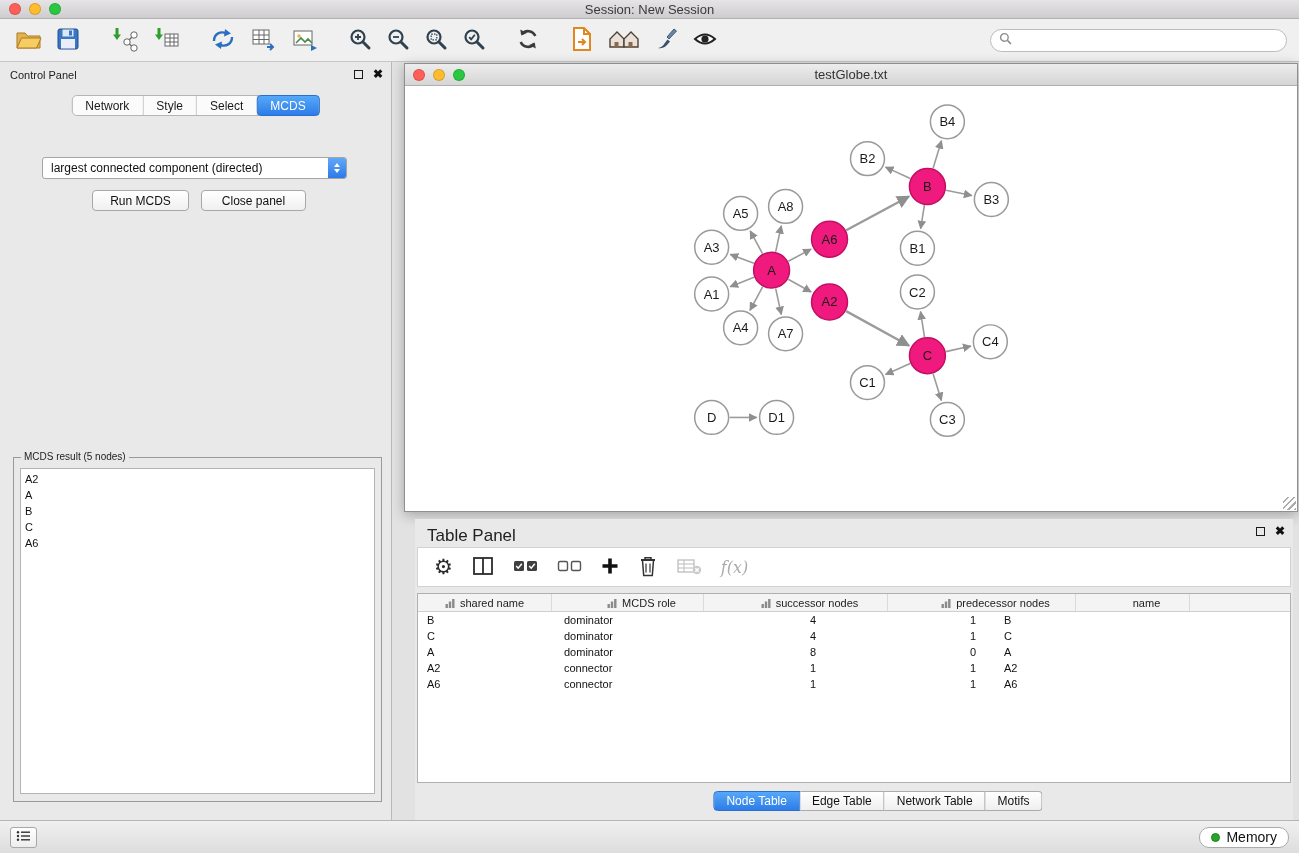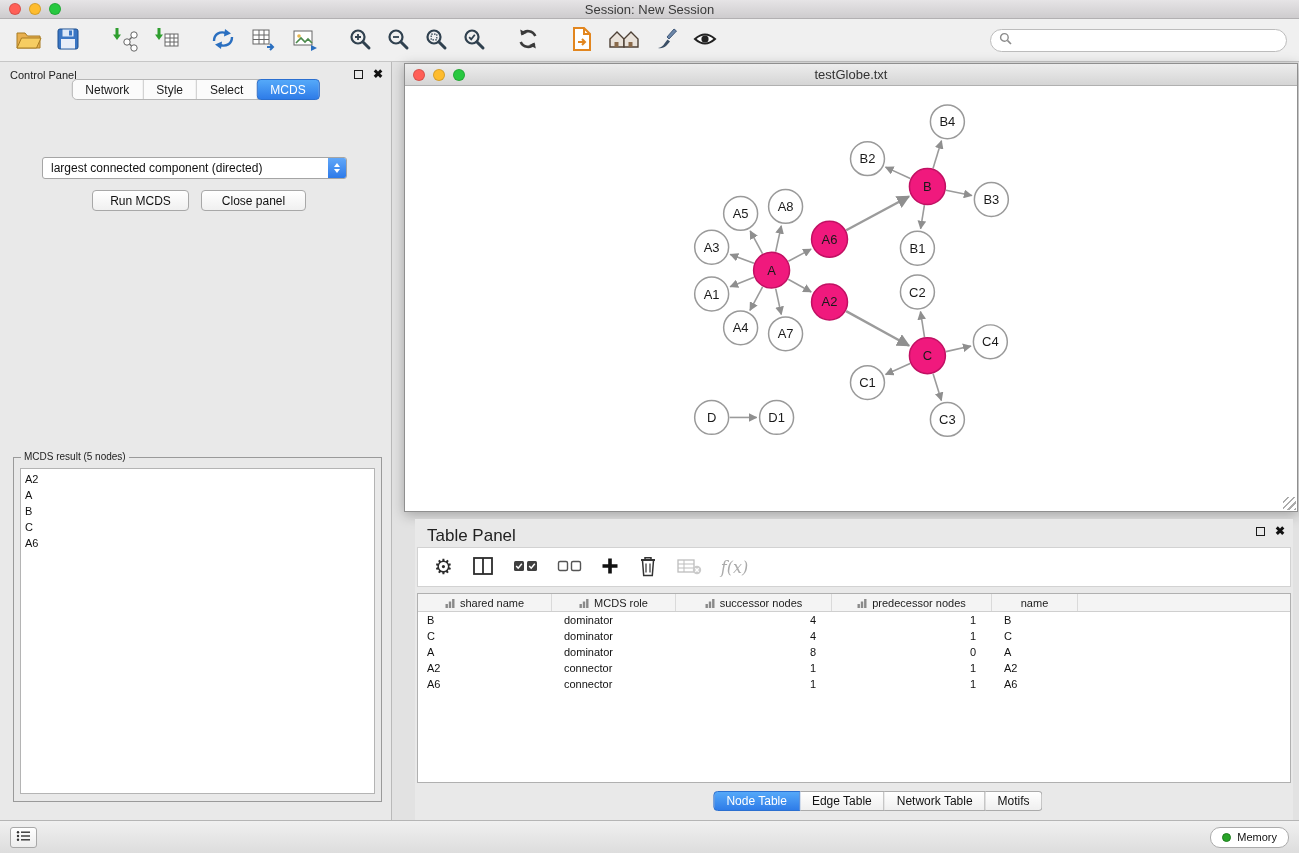--- a/index.html
+++ b/index.html
@@ -24,21 +24,21 @@
   .main { display:flex; height:758px; }
   .control-panel { width:392px; background:#e9e9e9; border-right:1px solid #b9b9b9; position:relative; flex:none; }
   .right-area { flex:1; position:relative; background:#e2e2e2; }
 
   
   .cp-title { position:absolute; top:7px; left:10px; font-size:11px; color:#222; }
   .panel-icons { position:absolute; top:7px; right:8px; display:flex; gap:10px; align-items:center; }
   .panel-float { width:9px; height:9px; border:1.5px solid #1a1a1a; display:inline-block; }
   .panel-close { font-size:12px; font-weight:bold; color:#111; line-height:10px; cursor:pointer; }
 
-  .cp-tabs { position:absolute; top:17px; left:50%; transform:translateX(-50%); display:flex; height:21px; border:1px solid #b5b5b5; border-radius:5px; background:#fbfbfb; align-items:stretch; }
+  .cp-tabs { position:absolute; top:33px; left:50%; transform:translateX(-50%); display:flex; height:21px; border:1px solid #b5b5b5; border-radius:5px; background:#fbfbfb; align-items:stretch; }
   .cp-tab { padding:0 13px; font-size:12px; display:flex; align-items:center; border-right:1px solid #cacaca; color:#1a1a1a; cursor:pointer; }
   .cp-tab:last-child { border-right:none; }
   .cp-tab.active { background:linear-gradient(#55a9f9,#2e7ce8); color:#fff; border-radius:4px; margin:-1px; border:1px solid #2a6fd0; }
 
   .cp-optlabel { position:absolute; top:74px; left:0; right:0; text-align:center; font-size:13px; color:#111; }
   .cp-select { position:absolute; top:95px; left:42px; width:305px; height:22px; background:#fff; border:1px solid #a5a5a5; border-radius:3px; display:flex; align-items:center; cursor:pointer; }
   .cp-select .value { flex:1; padding:0 8px; font-size:12px; white-space:nowrap; overflow:hidden; }
   .cp-stepper { width:18px; align-self:stretch; background:linear-gradient(#61a7f8,#2d7ae9); border-radius:0 2px 2px 0; display:flex; flex-direction:column; align-items:center; justify-content:center; gap:2px; }
   .cp-stepper .up { width:0; height:0; border-left:3.5px solid transparent; border-right:3.5px solid transparent; border-bottom:4px solid #fff; }
   .cp-stepper .down { width:0; height:0; border-left:3.5px solid transparent; border-right:3.5px solid transparent; border-top:4px solid #fff; }
@@ -64,41 +64,41 @@
   
   .table-panel { position:absolute; top:457px; left:23px; right:6px; bottom:0; background:#e9e9e9; }
   .tp-titlerow { position:relative; height:26px; }
   .tp-title { position:absolute; top:7px; left:12px; font-size:17px; color:#222; }
   .tp-toolbar { position:absolute; top:28px; left:2px; right:2px; height:40px; background:#fff; border:1px solid #d2d2d2; display:flex; align-items:center; gap:19px; padding:0 16px; }
   .tp-toolbar .tb-btn { padding:0; }
   .gear-glyph { font-size:21px; color:#2c2c2c; line-height:20px; }
   .fx-label { font-family:"DejaVu Serif", serif; font-style:italic; font-size:16px; color:#ababab; }
 
   .tp-table { position:absolute; top:74px; left:2px; right:2px; height:190px; background:#fff; border:1px solid #b0b0b0; overflow:hidden; }
-  .tp-thead { display:flex; height:18px; background:#f4f4f4; border-bottom:1px solid #cfcfcf; }
+  .tp-thead { display:flex; height:18px; background:#f4f4f4; border-bottom:1px solid #cfcfcf;gap:28px; }
   .th { display:flex; align-items:center; justify-content:center; gap:5px; font-size:11px; color:#1c1c1c; border-right:1px solid #dadada; }
   .th.filler { flex:1; border-right:none; }
   .c0 { width:134px; } .c1 { width:124px; } .c2 { width:156px; } .c3 { width:160px; } .c4 { width:86px; }
   .tp-row { display:flex; height:16px; align-items:center; font-size:11px; color:#111; }
   .td { overflow:hidden; white-space:nowrap; }
   .td.c0 { padding-left:9px; }
   .td.c1 { padding-left:12px; }
   .td.c2, .td.c3 { text-align:right; padding-right:16px; }
   .td.c4 { padding-left:12px; }
 
   .bt-tabs { position:absolute; bottom:9px; left:50%; transform:translateX(-50%); display:flex; height:20px; }
   .bt-tab { padding:0 12px; font-size:12px; display:flex; align-items:center; background:linear-gradient(#ffffff,#efefef); border:1px solid #ababab; border-left:none; color:#111; cursor:pointer; }
   .bt-tab:first-child { border-left:1px solid #ababab; border-radius:4px 0 0 4px;margin-left:48px; }
   .bt-tab:last-child { border-radius:0 4px 4px 0; }
   .bt-tab.active { background:linear-gradient(#55a9f9,#2e7ce8); color:#fff; border-color:#2a6fd0; }
 
   
   .statusbar { height:33px; background:linear-gradient(#f0f0f0,#dddddd); border-top:1px solid #b5b5b5; display:flex; align-items:center; padding:0 10px; }
   .sb-left-btn { width:27px; height:21px; border:1px solid #a8a8a8; border-radius:3px; background:linear-gradient(#ffffff,#ededed); display:flex; align-items:center; justify-content:center; cursor:pointer; }
-  .memory-btn { margin-left:auto; height:21px; border:1px solid #ababab; border-radius:10px; background:#fff; display:flex; align-items:center; gap:6px; padding:0 11px; font-size:11px; color:#111; cursor:pointer; }
+  .memory-btn { margin-left:auto; height:21px; border:1px solid #ababab; border-radius:10px; background:#fff; display:flex; align-items:center; gap:6px; padding:0 11px; font-size:14px; color:#111; cursor:pointer; }
   .memory-dot { width:9px; height:9px; border-radius:50%; background:#28a428; border:1px solid #1d7d1d; }
 </style>
 </head>
 <body>
 
 <div class="titlebar">
   <div class="lights">
     <span class="light red"></span>
     <span class="light yellow"></span>
     <span class="light green"></span>

